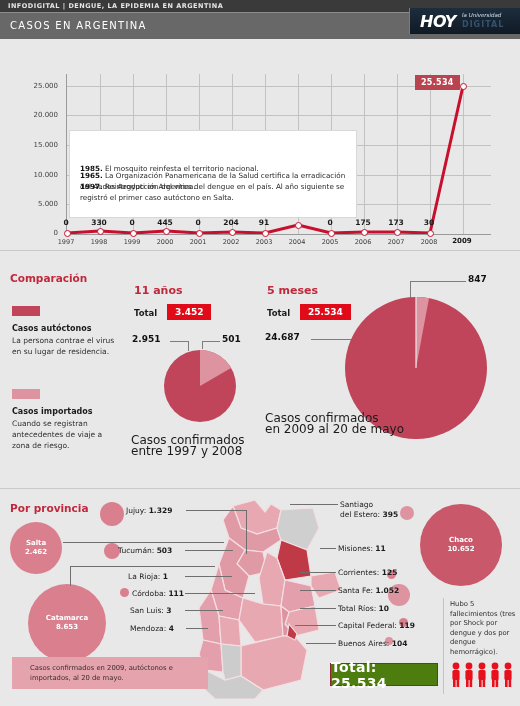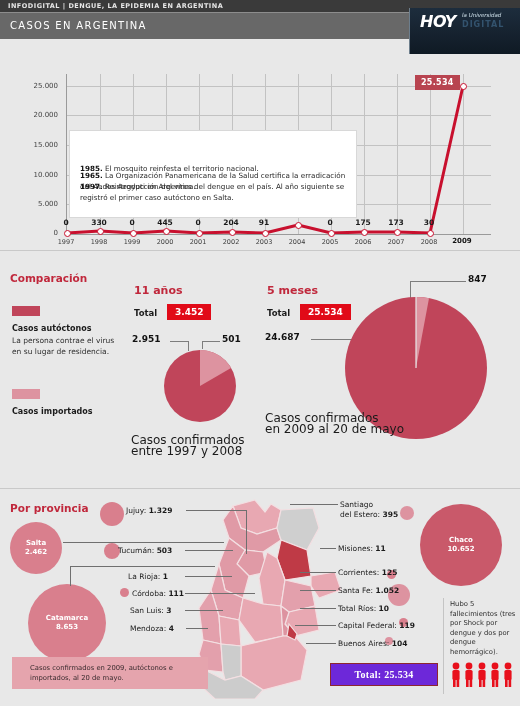--- a/index.html
+++ b/index.html
@@ -16,21 +16,21 @@
   .topbar .kicker{
     position:absolute;left:8px;top:2px;font-size:6.5px;font-weight:bold;
     letter-spacing:.5px;color:#e6e6e6;white-space:nowrap;
   }
   .titlebar{position:absolute;left:0;top:12px;width:520px;height:26px;background:#686868;
     border-top:1px solid #8d8d8d;}
   .titlebar .title{
     position:absolute;left:10px;top:7px;font-size:10px;letter-spacing:1.3px;color:#fff;
   }
   .logo{
-    position:absolute;right:0;top:8px;width:110px;height:46px;
+    position:absolute;right:0;top:8px;width:110px;height:26px;
     background:linear-gradient(180deg,#1d2d3d 0%,#16222f 55%,#0f1a24 100%);
     border-left:1px solid #6d7e8c;
   }
   .logo .hoy{position:absolute;left:10px;top:4px;font-size:16px;font-weight:bold;
     font-style:italic;color:#ffffff;letter-spacing:-.5px;}
   .logo .uni{position:absolute;left:52px;top:4px;font-size:5.5px;color:#cfe0ea;font-style:italic;}
   .logo .dig{position:absolute;left:52px;top:12px;font-size:8px;color:#33536e;font-weight:bold;letter-spacing:1px;}
 
   
   .sec-rule{position:absolute;left:0;width:520px;height:1px;background:#c9c9c9;}
@@ -75,23 +75,23 @@
   .prov{position:absolute;left:0;top:486px;width:520px;height:220px;}
   .bubble{position:absolute;border-radius:50%;}
   .bubble.lbl{color:#fff;font-size:7px;font-weight:bold;text-align:center;
     display:flex;align-items:center;justify-content:center;line-height:9px;}
   .pline{position:absolute;font-size:7.5px;color:#1b1b1b;white-space:nowrap;}
   .pline b{font-weight:bold;}
   .conn{position:absolute;height:1px;background:#6f6f6f;}
   .connv{position:absolute;width:1px;background:#6f6f6f;}
   .notebox{position:absolute;background:#e5a4ad;}
   .notebox p{margin:0;font-size:6.8px;line-height:10px;color:#3a2b2e;}
-  .totalbar{position:absolute;background:#6d28d9;border:1px solid #8e2630;color:#fff;
-    font-size:10px;font-weight:bold;letter-spacing:.3px;
-    display:flex;align-items:center;justify-content:center;font-family:Liberation Serif, serif;}
+  .totalbar{position:absolute;background:#4d7c0f;border:1px solid #8e2630;color:#fff;
+    font-size:14px;font-weight:bold;letter-spacing:.3px;
+    display:flex;align-items:center;justify-content:center;}
   .deathbox{position:absolute;}
   .deathbox p{margin:0;font-size:6.8px;line-height:9.6px;color:#2e2e2e;}
   .divv{position:absolute;width:1px;background:#c4c4c4;}
 </style>
 </head>
 <body>
 
 <div class="page">
 
   <div class="topbar">
@@ -208,20 +208,21 @@
   <div class="sec-rule" style="top:250px;"></div>
   <div class="cmp">
     <div class="sec-head" style="left:10px;top:24px;">Comparación</div>
 
     <div class="swatch" style="left:12px;top:58px;background:#c0455a;"></div>
     <div class="legtitle" style="left:12px;top:76px;">Casos autóctonos</div>
     <div class="legbody" style="left:12px;top:87px;">La persona contrae el virus en su lugar de residencia.</div>
 
     <div class="swatch" style="left:12px;top:141px;background:#dd93a0;"></div>
     <div class="legtitle" style="left:12px;top:159px;">Casos importados</div>
+    <div class="legbody" style="left:12px;top:170px;">Cuando se registran antecedentes de viaje a zona de riesgo.</div>
 
     <div class="subhead" style="left:134px;top:36px;">11 años</div>
     <div class="totlab" style="left:134px;top:60px;">Total</div>
     <div class="totbox" style="left:167px;top:56px;">3.452</div>
 
     <div class="pienum" style="left:132px;top:86px;">2.951</div>
     <div class="leader" style="left:170px;top:93px;width:18px;height:1px;"></div>
     <div class="leader" style="left:188px;top:93px;width:1px;height:10px;"></div>
 
     <div class="pienum" style="left:222px;top:86px;">501</div>

